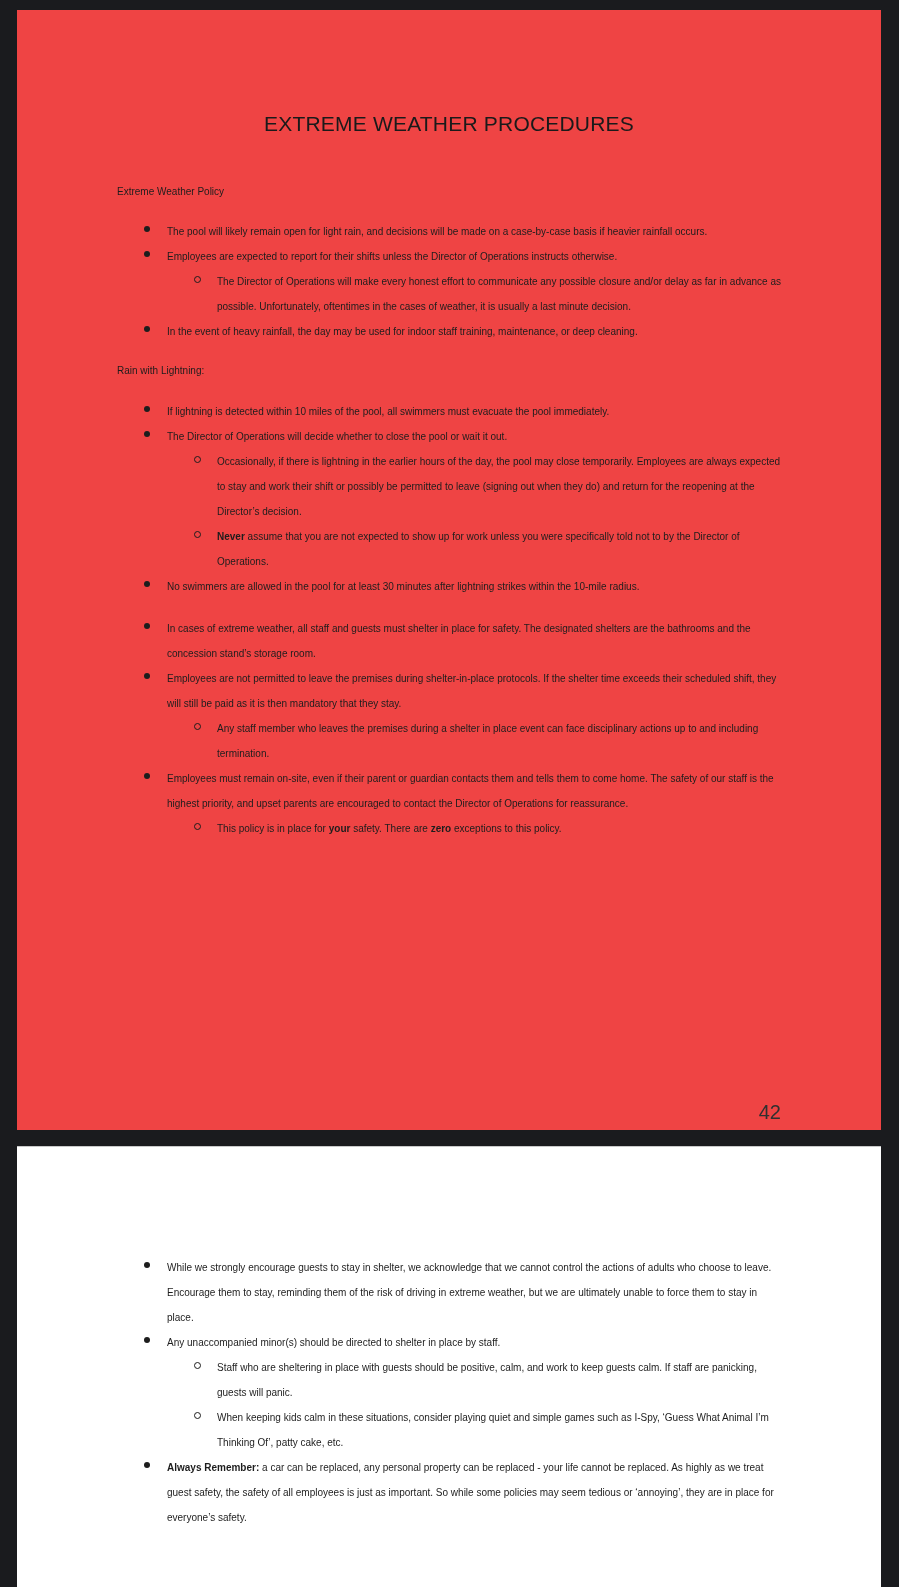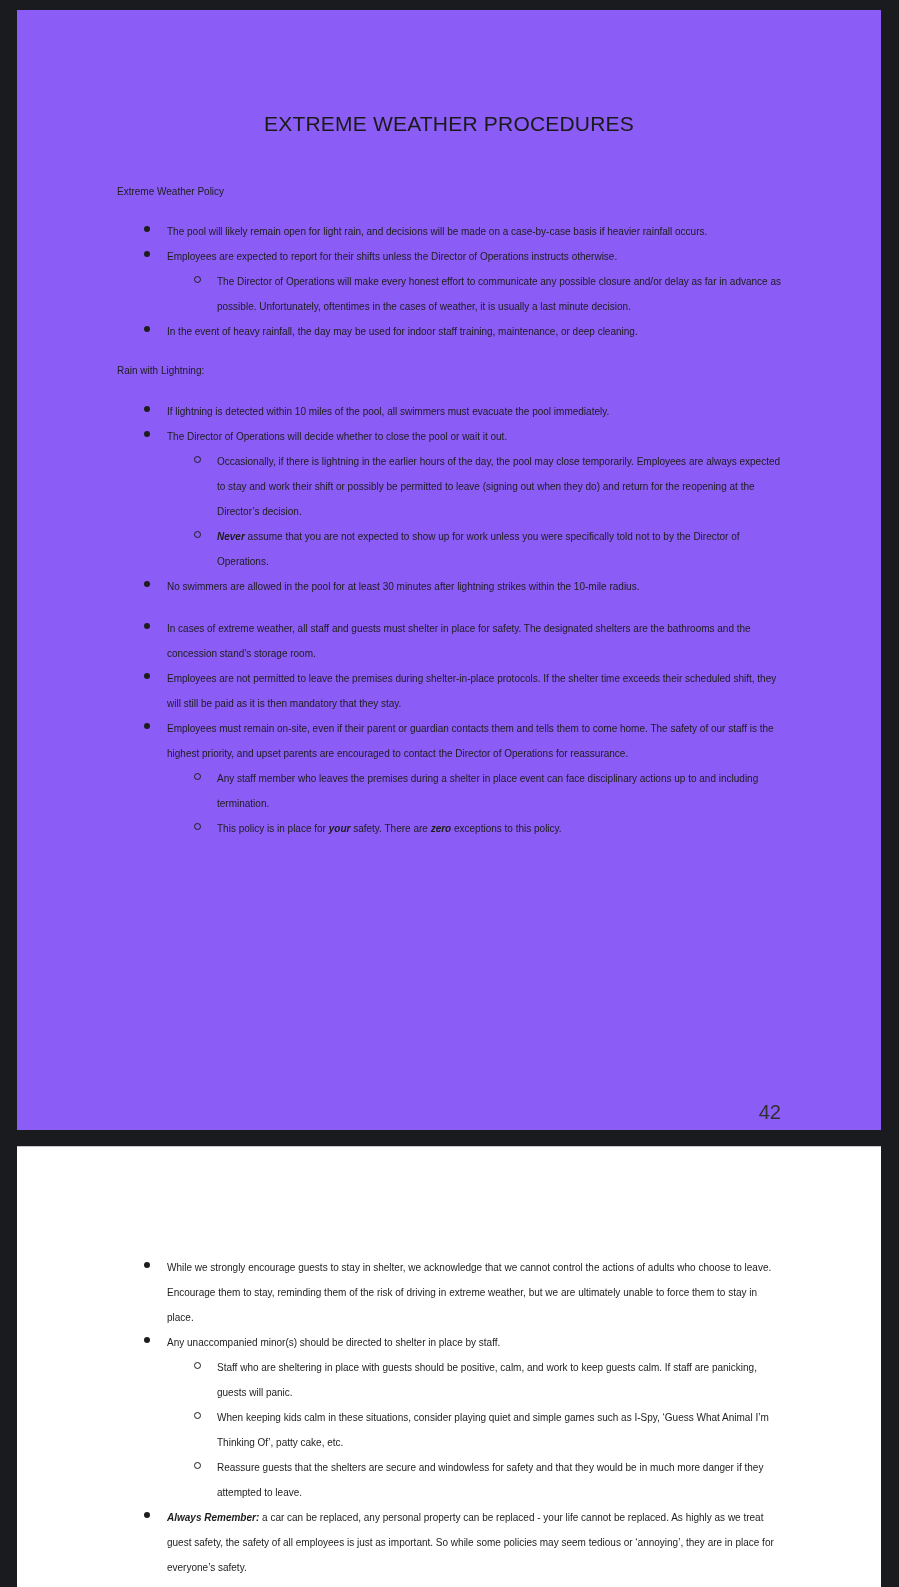--- a/index.html
+++ b/index.html
@@ -51,34 +51,34 @@
   .li.l2 .txt { max-width: 570px; }
   .marker {
     position: absolute;
     top: 7px;
     width: 6px; height: 6px;
     border-radius: 50%;
     box-sizing: border-box;
   }
   .l1 > .marker { left: 27px; background: #1d1d1d; }
   .l2 > .marker { left: 77px; width: 7px; height: 7px; border: 1.5px solid #1d1d1d; background: transparent; }
-  .b { font-weight: 700; font-style: italic; }
+  .b { font-weight: 700; }
   .page-number {
     position: absolute;
     top: 1091px;
     right: 100px;
     font-size: 20px;
     color: #303030;
   }
 </style>
 </head>
 <body style="background: rgb(26, 27, 30);">
 
 <div class="canvas">
-  <div class="page page1" style="background: #8b5cf6; color: rgb(29, 29, 29);">
+  <div class="page page1" style="background: #ef4444; color: rgb(29, 29, 29);">
     <div class="doc-title">EXTREME WEATHER PROCEDURES</div>
     <div class="content">
         <div class="para">Extreme Weather Policy</div>
         <div class="list">
           <div class="li l1">
             <span class="marker"></span>
             <span class="txt"><span>The pool will likely remain open for light rain, and decisions will be made on a case-by-case basis if heavier rainfall occurs.</span></span>
           </div>
           <div class="li l1">
             <span class="marker"></span>
@@ -118,27 +118,27 @@
         </div>
         <div class="list">
           <div class="li l1">
             <span class="marker"></span>
             <span class="txt"><span>In cases of extreme weather, all staff and guests must shelter in place for safety. The designated shelters are the bathrooms and the concession stand’s storage room.</span></span>
           </div>
           <div class="li l1">
             <span class="marker"></span>
             <span class="txt"><span>Employees are not permitted to leave the premises during shelter-in-place protocols. If the shelter time exceeds their scheduled shift, they will still be paid as it is then mandatory that they stay.</span></span>
           </div>
+          <div class="li l2">
+            <span class="marker"></span>
+            <span class="txt"><span>Any staff member who leaves the premises during a shelter in place event can face disciplinary actions up to and including termination.</span></span>
+          </div>
           <div class="li l1">
             <span class="marker"></span>
             <span class="txt"><span>Employees must remain on-site, even if their parent or guardian contacts them and tells them to come home. The safety of our staff is the highest priority, and upset parents are encouraged to contact the Director of Operations for reassurance.</span></span>
-          </div>
-          <div class="li l2">
-            <span class="marker"></span>
-            <span class="txt"><span>Any staff member who leaves the premises during a shelter in place event can face disciplinary actions up to and including termination.</span></span>
           </div>
           <div class="li l2">
             <span class="marker"></span>
             <span class="txt"><span>This policy is in place for </span><span class="b">your</span><span> safety. There are </span><span class="b">zero</span><span> exceptions to this policy.</span></span>
           </div>
         </div>
       </div>
     <div class="page-number">42</div>
   </div>
   <div class="page-gap"></div>
@@ -154,24 +154,20 @@
             <span class="txt"><span>Any unaccompanied minor(s) should be directed to shelter in place by staff.</span></span>
           </div>
           <div class="li l2">
             <span class="marker"></span>
             <span class="txt"><span>Staff who are sheltering in place with guests should be positive, calm, and work to keep guests calm. If staff are panicking, guests will panic.</span></span>
           </div>
           <div class="li l2">
             <span class="marker"></span>
             <span class="txt"><span>When keeping kids calm in these situations, consider playing quiet and simple games such as I-Spy, ‘Guess What Animal I’m Thinking Of’, patty cake, etc.</span></span>
           </div>
-          <div class="li l2">
-            <span class="marker"></span>
-            <span class="txt"><span>Reassure guests that the shelters are secure and windowless for safety and that they would be in much more danger if they attempted to leave.</span></span>
-          </div>
           <div class="li l1">
             <span class="marker"></span>
             <span class="txt"><span class="b">Always Remember:</span><span> a car can be replaced, any personal property can be replaced - your life cannot be replaced. As highly as we treat guest safety, the safety of all employees is just as important. So while some policies may seem tedious or ‘annoying’, they are in place for everyone’s safety.</span></span>
           </div>
         </div>
       </div>
   </div>
 </div>
 
 </body></html>

